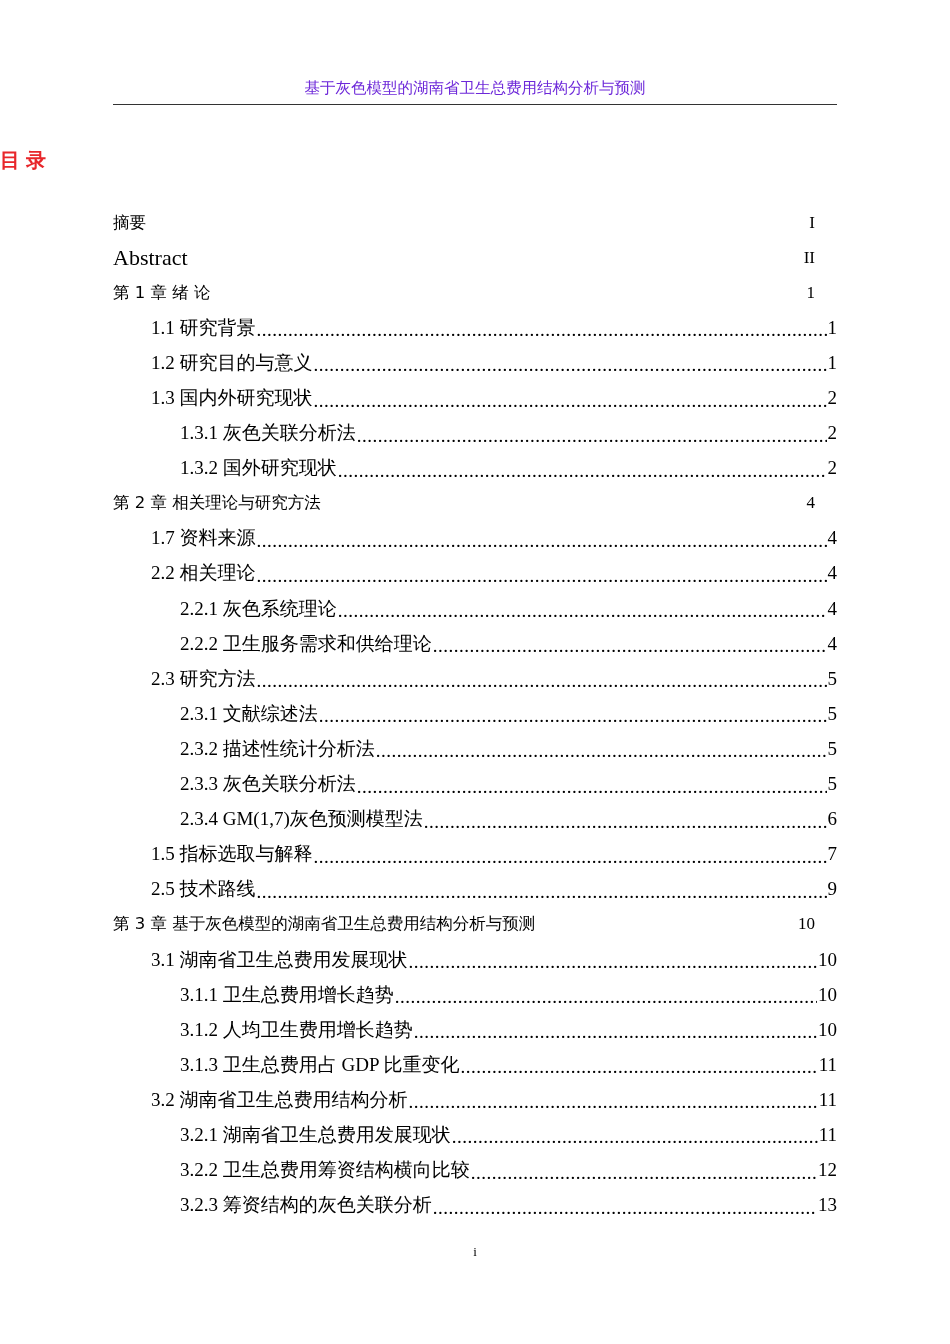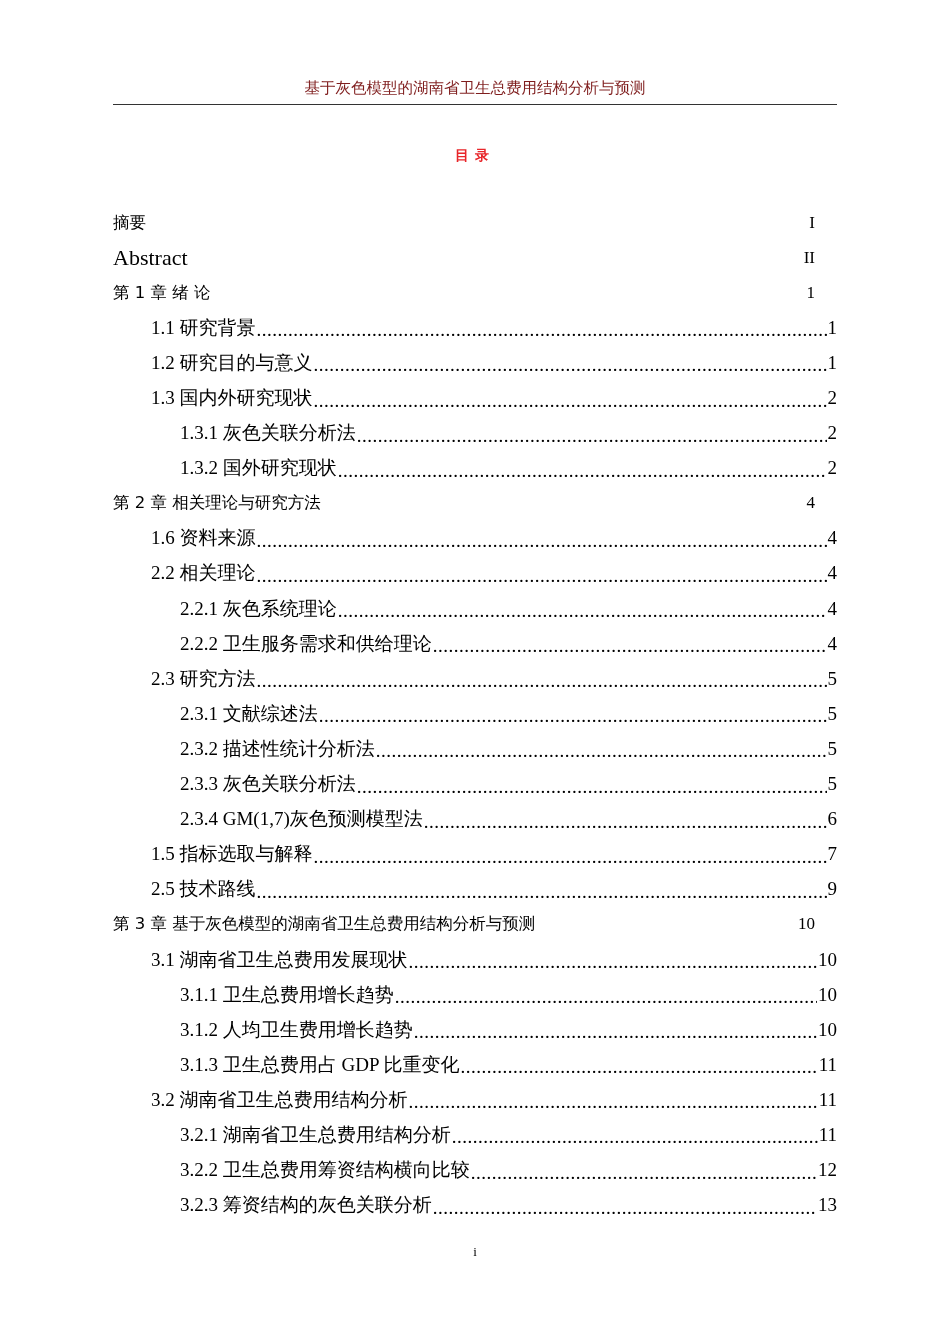--- a/index.html
+++ b/index.html
@@ -1,24 +1,24 @@
 <!DOCTYPE html>
 <html><head>
 <meta charset="utf-8">
 <style>
   html, body { margin: 0; padding: 0; background: #ffffff; }
   body { width: 950px; height: 1344px; position: relative; overflow: hidden;
          font-family: "Liberation Serif", "DejaVu Serif", serif; color: #000; }
   .header { position: absolute; left: 113px; top: 78px; width: 724px; text-align: center;
-            font-size: 15.5px; color: #7f1d1d; }
+            font-size: 15.5px; color: #6d28d9; }
   .header-rule { position: absolute; left: 113px; top: 104px; width: 724px; height: 0;
                  border-top: 1.5px solid #333; }
-  .toc-title { position: absolute; left: 0; width: 950px; top: 147px; text-align: center;
+  .toc-title { position: absolute; left: 0; width: 950px; top: 147px; text-align: left;
                font-family: "DejaVu Sans", sans-serif; font-weight: bold; color: #e8262a;
-               font-size: 14px; letter-spacing: 6px; }
+               font-size: 20px; letter-spacing: 6px; }
   .toc { position: absolute; left: 113px; top: 205px; width: 724px; }
   .entry { position: relative; height: 35.1px; display: flex; align-items: center;
            font-size: 19px; white-space: nowrap; }
   .entry.l1 { font-family: "DejaVu Sans", sans-serif; font-size: 16.5px; }
   .entry.l1 .page { font-family: "Liberation Serif", serif; font-size: 17px;
                     position: absolute; right: 22px; }
   .entry.l2 { padding-left: 38px; }
   .entry.l3 { padding-left: 67px; }
   .entry .label { flex: 0 0 auto; }
   .entry .leader { flex: 1 1 auto; overflow: hidden; margin: 0 1px; height: 1em;
@@ -74,21 +74,21 @@
   <div class="entry l3">
     <span class="label">1.3.2 国外研究现状</span>
     <span class="leader"></span>
     <span class="pg">2</span>
   </div>
   <div class="entry l1">
     <span class="label">第 2 章 相关理论与研究方法</span>
     <span class="page">4</span>
   </div>
   <div class="entry l2">
-    <span class="label">1.6 资料来源</span>
+    <span class="label">1.7 资料来源</span>
     <span class="leader"></span>
     <span class="pg">4</span>
   </div>
   <div class="entry l2">
     <span class="label">2.2 相关理论</span>
     <span class="leader"></span>
     <span class="pg">4</span>
   </div>
   <div class="entry l3">
     <span class="label">2.2.1 灰色系统理论</span>
@@ -158,21 +158,21 @@
     <span class="label">3.1.3 卫生总费用占 GDP 比重变化</span>
     <span class="leader"></span>
     <span class="pg">11</span>
   </div>
   <div class="entry l2">
     <span class="label">3.2 湖南省卫生总费用结构分析</span>
     <span class="leader"></span>
     <span class="pg">11</span>
   </div>
   <div class="entry l3">
-    <span class="label">3.2.1 湖南省卫生总费用结构分析</span>
+    <span class="label">3.2.1 湖南省卫生总费用发展现状</span>
     <span class="leader"></span>
     <span class="pg">11</span>
   </div>
   <div class="entry l3">
     <span class="label">3.2.2 卫生总费用筹资结构横向比较</span>
     <span class="leader"></span>
     <span class="pg">12</span>
   </div>
   <div class="entry l3">
     <span class="label">3.2.3 筹资结构的灰色关联分析</span>

